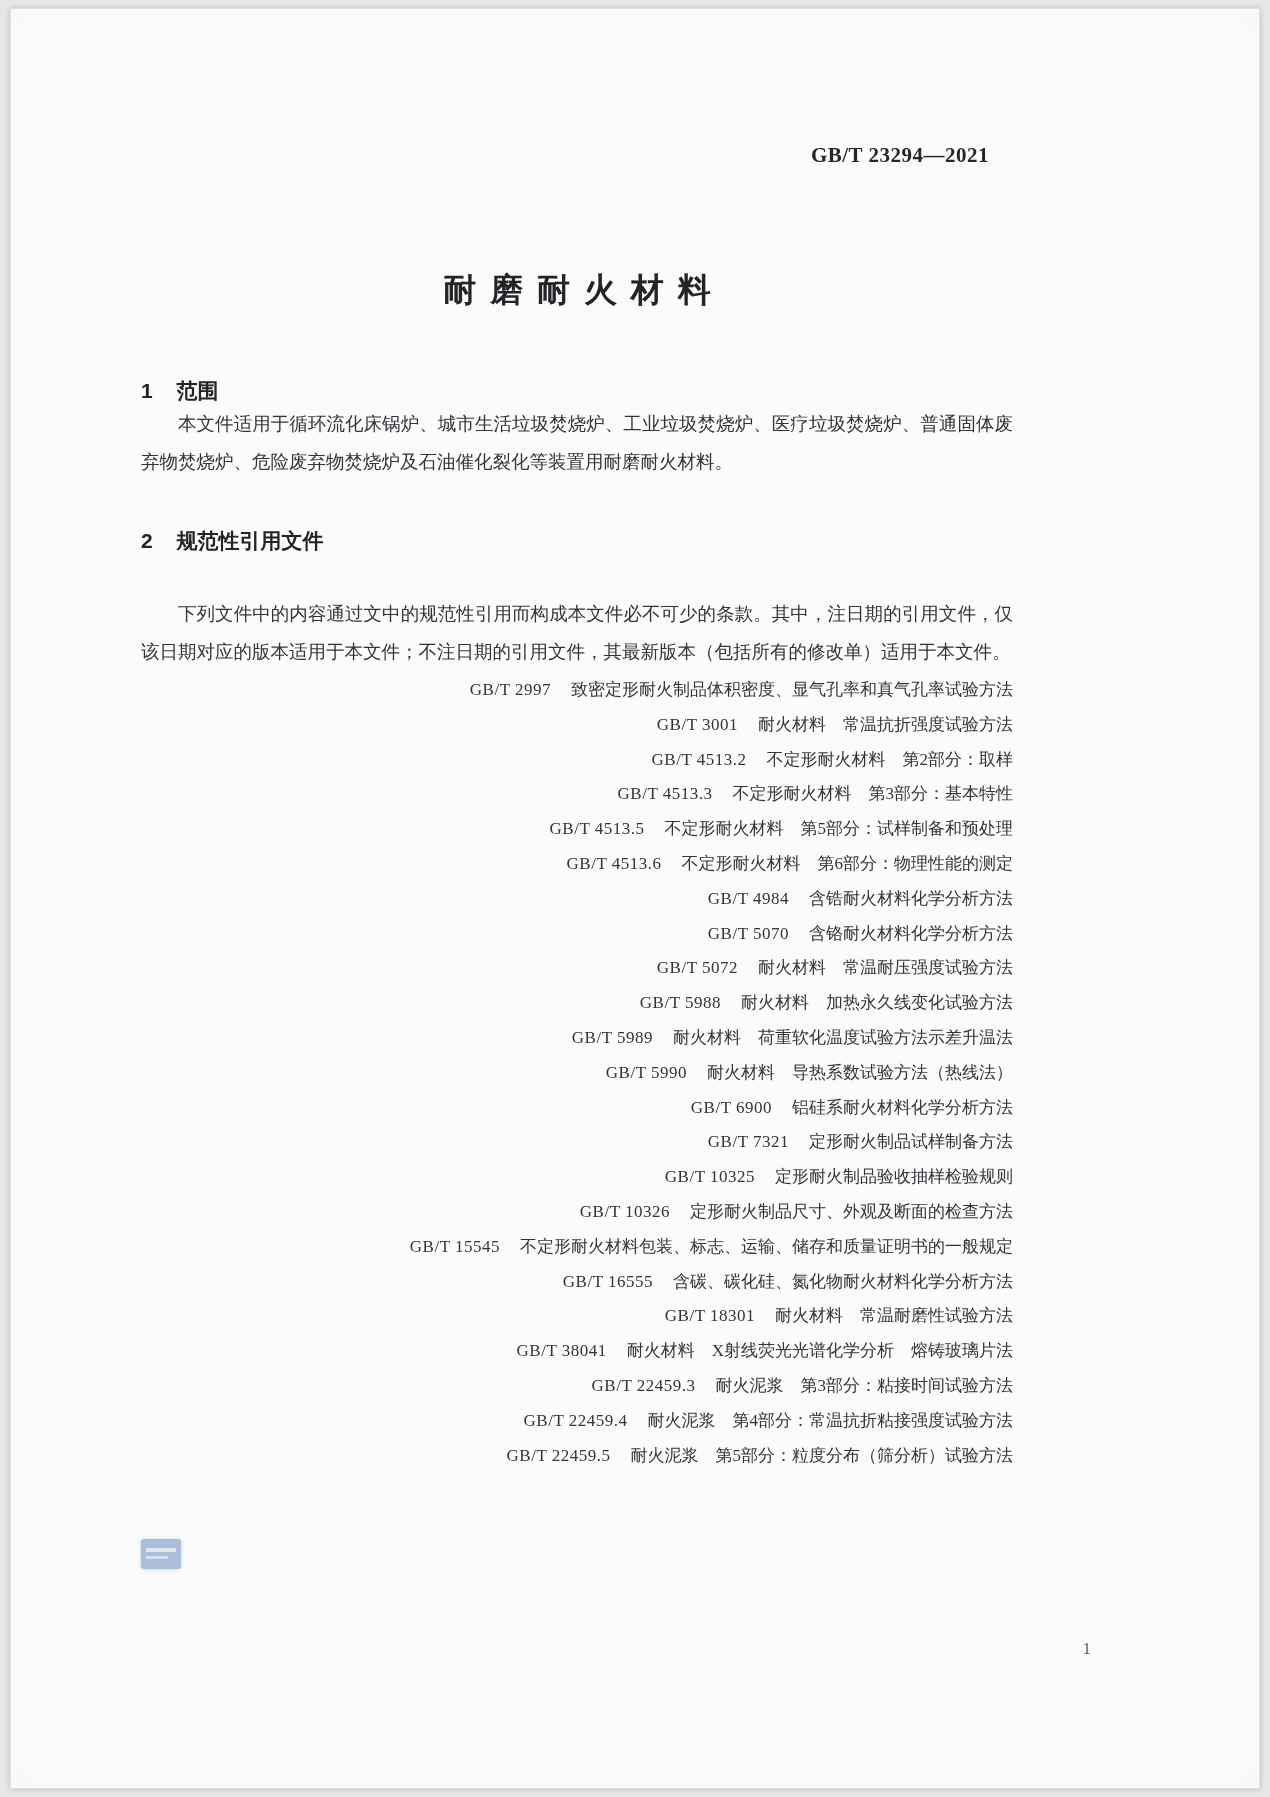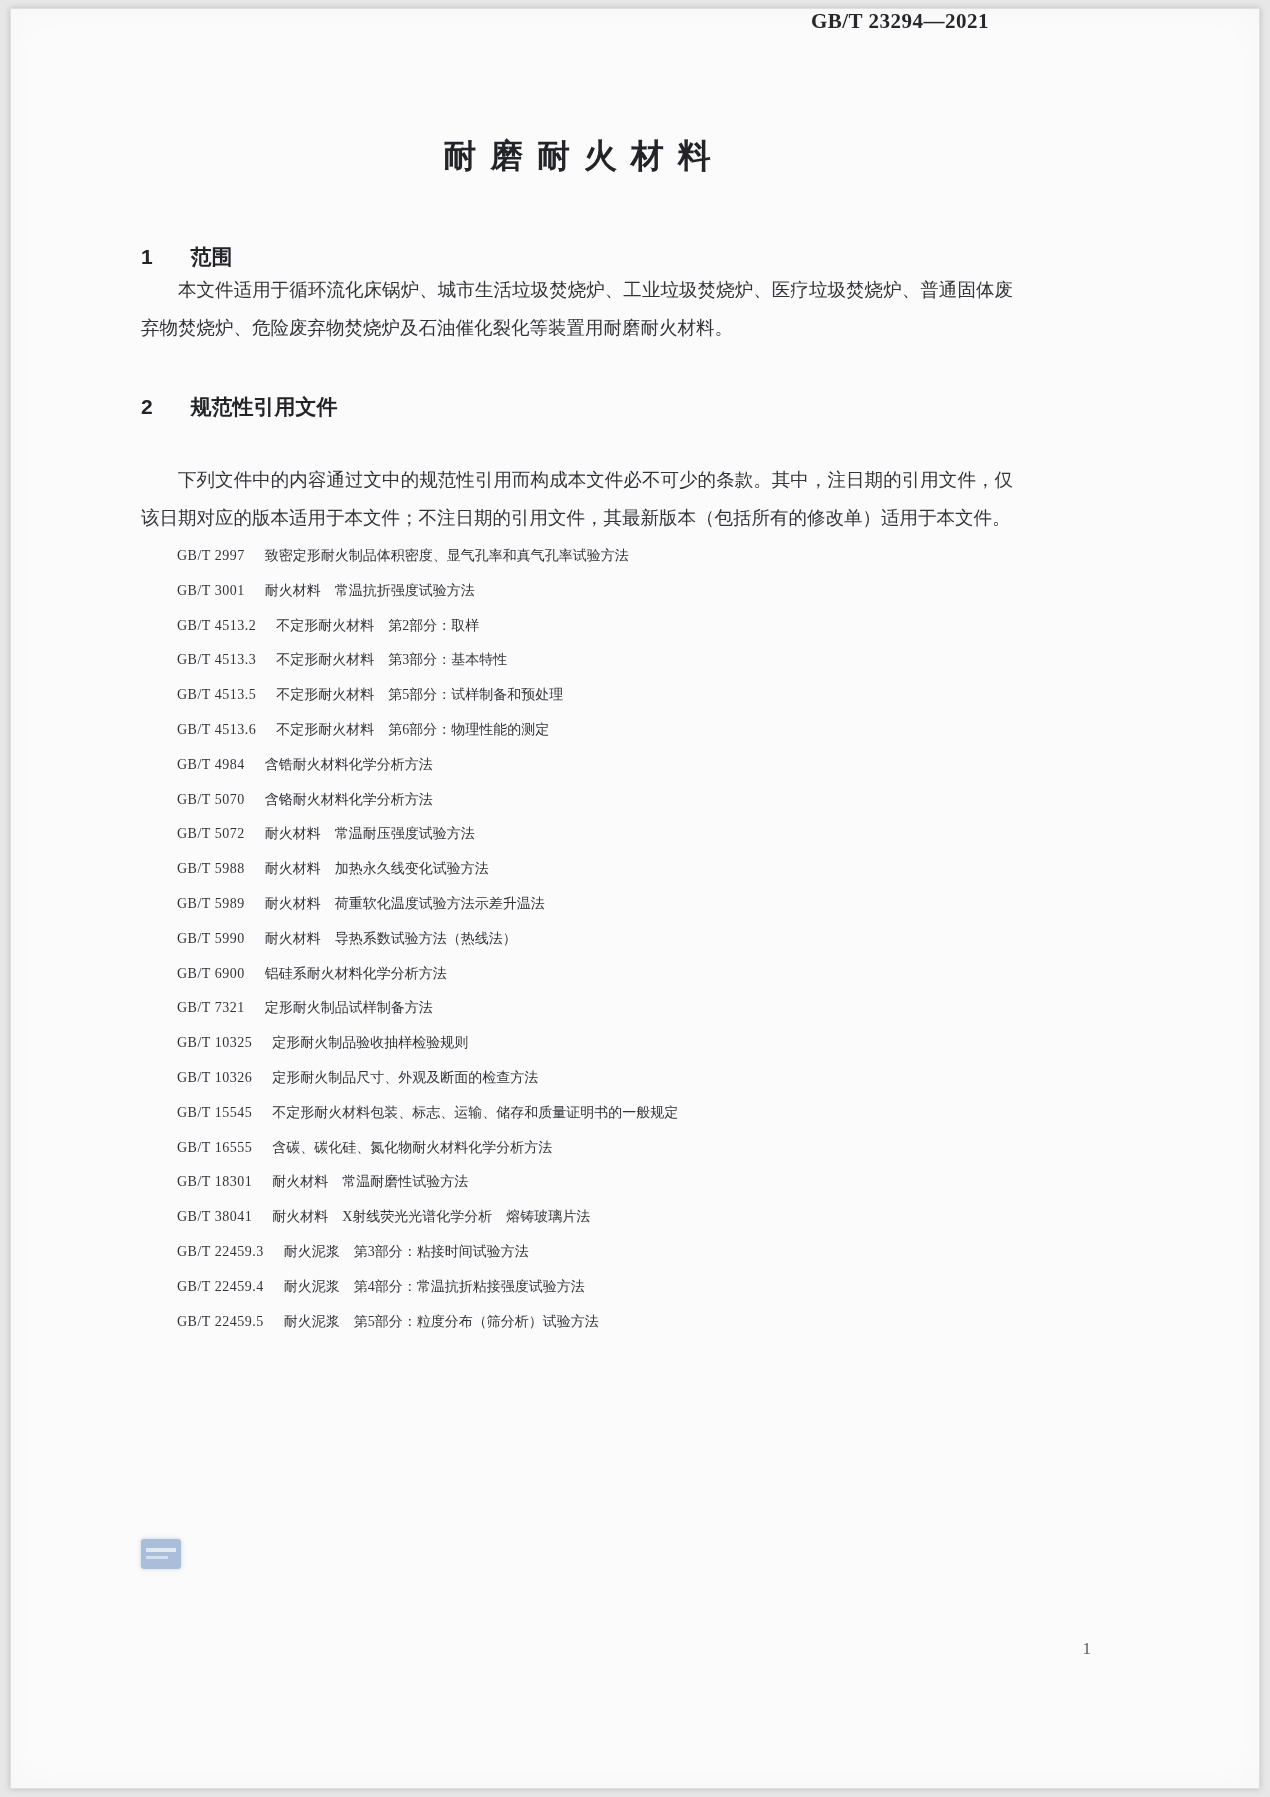--- a/index.html
+++ b/index.html
@@ -18,20 +18,21 @@
     box-shadow: 0 0 6px rgba(0,0,0,0.18), inset 0 0 40px rgba(0,0,0,0.02);
     border: 1px solid #e0e0e0;
     overflow: hidden;
   }
   .content {
     position: relative;
     margin-left: 130px;
     width: 872px;
   }
   .std-number {
+    padding-top: 134px;
     text-align: right;
     padding-right: 24px;
     font-weight: bold;
     font-size: 21px;
     letter-spacing: 0.5px;
     color: #26272b;
   }
   .doc-title {
     margin-top: 100px;
     text-align: center;
@@ -42,41 +43,42 @@
     text-indent: 0.42em;
     color: #232428;
   }
   .sec-heading {
     font-family: "Liberation Sans", "DejaVu Sans", sans-serif;
     font-weight: bold;
     font-size: 21px;
     color: #232428;
   }
   .sec-heading .sec-num { display: inline-block; }
-  .sec-heading .sec-text { display: inline-block; margin-left: 32px; }
+  .sec-heading .sec-text { display: inline-block; margin-left: 18px; }
   .sec1-heading { margin-top: 64px; }
   .sec2-heading { margin-top: 46px; }
   .para {
     font-size: 18.5px;
     line-height: 38px;
     text-align: justify;
     text-indent: 2em;
     color: #33343a;
   }
   .para1 { margin-top: 54px; }
   .intro-para { margin-top: 40px; }
   .refs {
     margin-top: 2px;
     padding-left: 36px;
   }
   .ref-row {
-    font-size: 14px;
+    font-size: 17px;
     line-height: 34.8px;
     white-space: nowrap;
     color: #33343a;
+    text-align: right;
   }
   .ref-code { display: inline-block; margin-right: 20px; letter-spacing: 0.5px; }
   .page-number {
     position: absolute;
     top: 1630px;
     right: 168px;
     font-size: 17px;
     color: #5a5b60;
   }
   .watermark-stamp {

